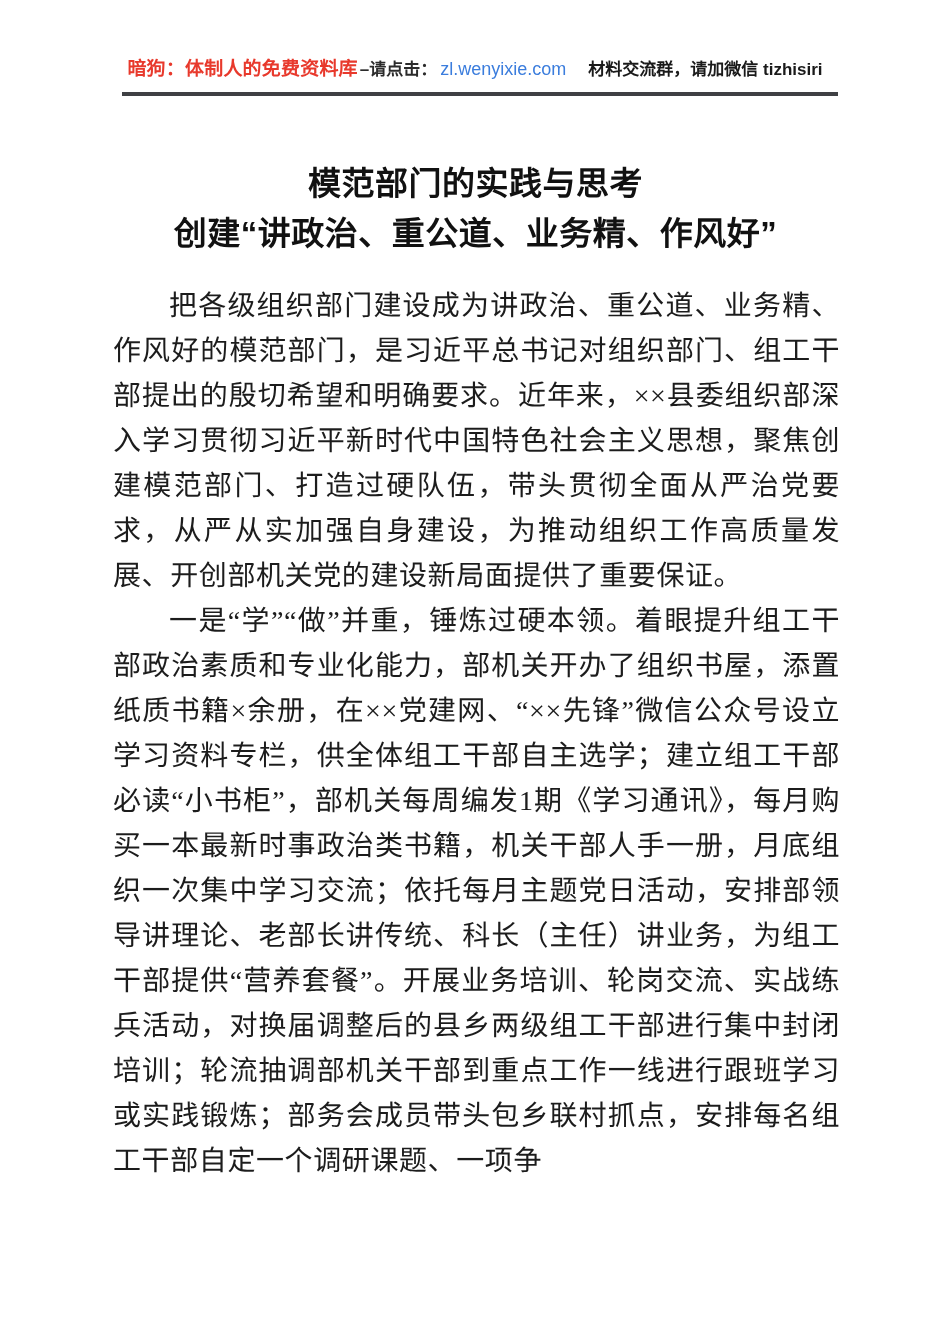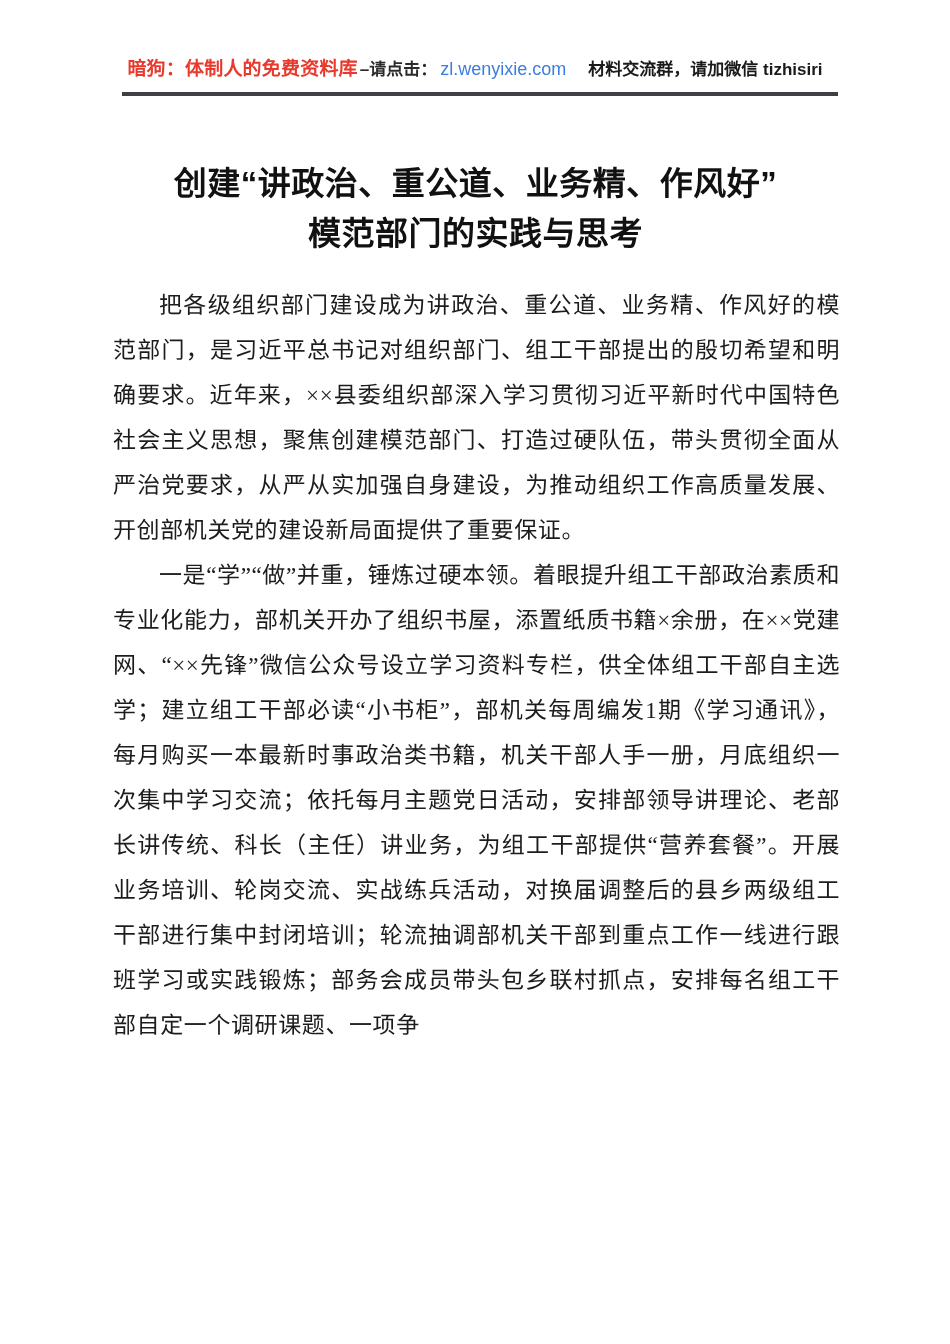--- a/index.html
+++ b/index.html
@@ -95,21 +95,21 @@
   .body-wrap {
     position: absolute;
     left: 113px;
     top: 283px;
     width: 727px;
   }
 
   p.para {
     margin: 0;
     font-family: "Liberation Serif", "DejaVu Serif", serif;
-    font-size: 23px;
+    font-size: 28px;
     line-height: 45px;
     color: #1c1c1c;
     text-indent: 2em;
     text-align: justify;
     text-justify: inter-ideograph;
     letter-spacing: 0.6px;
     word-break: break-all;
   }
 
   h2.section-heading {
@@ -128,22 +128,22 @@
 
 <div class="page">
 
   <div class="promo-banner">
     <span class="promo-brand">暗狗：体制人的免费资料库</span><span class="promo-click">–请点击：</span><span class="promo-url">zl.wenyixie.com</span><span class="promo-wechat">材料交流群，请加微信 tizhisiri</span>
   </div>
 
   <div class="promo-rule"></div>
 
   <h1 class="doc-title">
+    <span class="tline">模范部门的实践与思考</span>
     <span class="tline">创建“讲政治、重公道、业务精、作风好”</span>
-    <span class="tline">模范部门的实践与思考</span>
   </h1>
 
   <div class="body-wrap">
 
     <p class="para">把各级组织部门建设成为讲政治、重公道、业务精、作风好的模范部门，是习近平总书记对组织部门、组工干部提出的殷切希望和明确要求。近年来，××县委组织部深入学习贯彻习近平新时代中国特色社会主义思想，聚焦创建模范部门、打造过硬队伍，带头贯彻全面从严治党要求，从严从实加强自身建设，为推动组织工作高质量发展、开创部机关党的建设新局面提供了重要保证。</p>
 
 
     <p class="para">一是“学”“做”并重，锤炼过硬本领。着眼提升组工干部政治素质和专业化能力，部机关开办了组织书屋，添置纸质书籍×余册，在××党建网、“××先锋”微信公众号设立学习资料专栏，供全体组工干部自主选学；建立组工干部必读“小书柜”，部机关每周编发1期《学习通讯》，每月购买一本最新时事政治类书籍，机关干部人手一册，月底组织一次集中学习交流；依托每月主题党日活动，安排部领导讲理论、老部长讲传统、科长（主任）讲业务，为组工干部提供“营养套餐”。开展业务培训、轮岗交流、实战练兵活动，对换届调整后的县乡两级组工干部进行集中封闭培训；轮流抽调部机关干部到重点工作一线进行跟班学习或实践锻炼；部务会成员带头包乡联村抓点，安排每名组工干部自定一个调研课题、一项争</p>
 
   </div>

